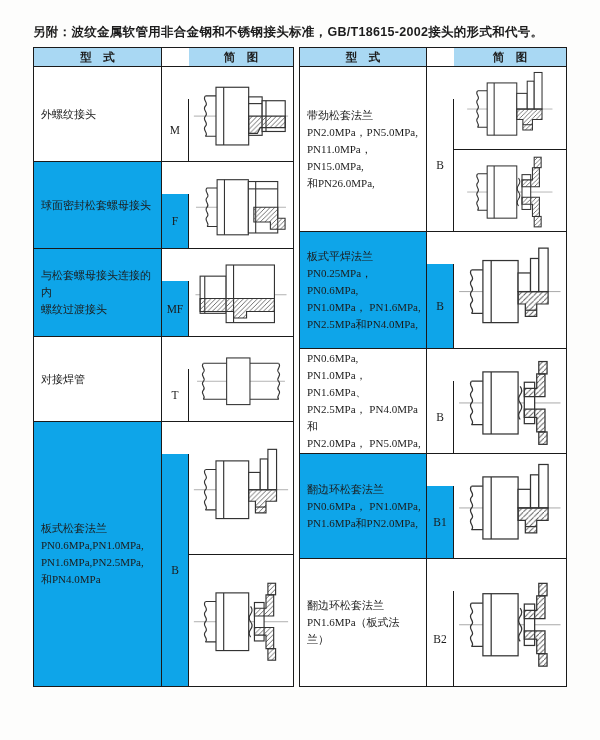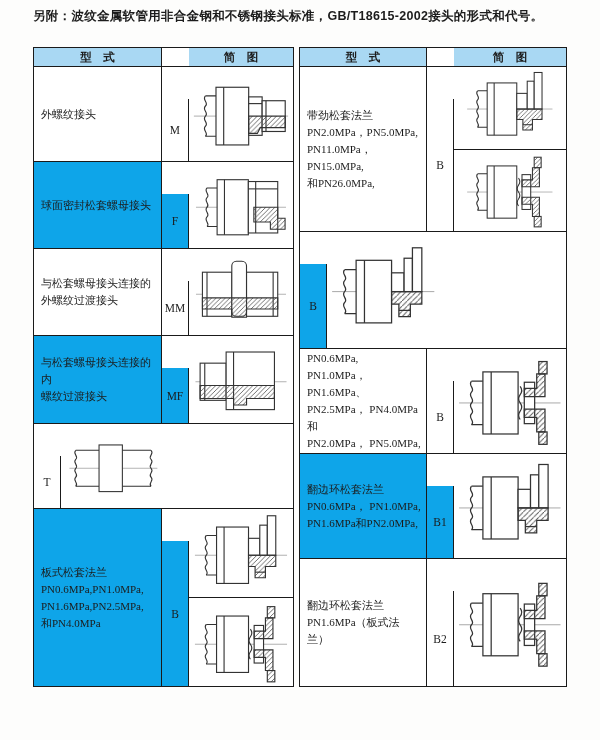--- a/index.html
+++ b/index.html
@@ -1,18 +1,18 @@
 <!DOCTYPE html>
 <html><head>
 <meta charset="utf-8">
 <style>
   html,body{margin:0;padding:0;}
   .page{position:relative;width:600px;height:740px;background:#fdfdfc;
         font-family:"Liberation Serif", serif;color:#1c1c1c;overflow:hidden;}
-  .title{position:absolute;left:33px;top:8px;width:540px;
+  .title{position:absolute;left:33px;top:24px;width:540px;
          font-family:"Liberation Sans", sans-serif;font-weight:bold;
          font-size:12.5px;line-height:16px;letter-spacing:.3px;}
   .tbl{position:absolute;top:47px;display:flex;flex-direction:column;
        border:1.6px solid #1a1a1a;background:#fff;box-sizing:border-box;}
   .tbl-left{left:33px;width:261px;height:640px;}
   .tbl-right{left:299px;width:268px;height:640px;}
   .row{display:flex;flex:0 0 auto;box-sizing:border-box;border-bottom:1.2px solid #1a1a1a;}
   .row:last-child{border-bottom:none;flex:1 1 auto;}
   .cell{box-sizing:border-box;border-right:1.2px solid #1a1a1a;background:#fff;
         display:flex;align-items:center;overflow:hidden;}
@@ -143,47 +143,36 @@
       <div class="cell c-code hl">F</div>
       <div class="cell c-diag">
         <div class="dhalf">
             <svg class="diag-svg" viewBox="0 0 104 88">
               <use href="#d-f"></use>
             </svg>
           </div>
       </div>
     </div>
 
-    <div class="row" style="height:87px">
-      <div class="cell c-type">与松套螺母接头连接的
-外螺纹过渡接头</div>
-      <div class="cell c-code">MM</div>
-      <div class="cell c-diag">
-        <div class="dhalf">
-            <svg class="diag-svg" viewBox="0 0 104 88">
-              <use href="#d-mm"></use>
-            </svg>
-          </div>
-      </div>
-    </div>
 
     <div class="row" style="height:88px">
       <div class="cell c-type hl">与松套螺母接头连接的内
 螺纹过渡接头</div>
       <div class="cell c-code hl">MF</div>
       <div class="cell c-diag">
         <div class="dhalf">
             <svg class="diag-svg" viewBox="0 0 104 88">
               <use href="#d-mf"></use>
             </svg>
           </div>
       </div>
     </div>
 
     <div class="row" style="height:85px">
+      <div class="cell c-type">对接焊管</div>
       <div class="cell c-code">T</div>
       <div class="cell c-diag">
         <div class="dhalf">
             <svg class="diag-svg" viewBox="0 0 104 88">
               <use href="#d-t"></use>
             </svg>
           </div>
       </div>
     </div>
 
@@ -229,20 +218,24 @@
           </div>
         <div class="dhalf">
             <svg class="diag-svg" viewBox="0 0 104 88">
               <use href="#d-br"></use>
             </svg>
           </div>
       </div>
     </div>
 
     <div class="row" style="height:117px">
+      <div class="cell c-type hl">板式平焊法兰
+PN0.25MPa， PN0.6MPa,
+PN1.0MPa， PN1.6MPa,
+PN2.5MPa和PN4.0MPa,</div>
       <div class="cell c-code hl">B</div>
       <div class="cell c-diag">
         <div class="dhalf">
             <svg class="diag-svg" viewBox="0 0 104 88">
               <use href="#d-bp"></use>
             </svg>
           </div>
       </div>
     </div>
 

